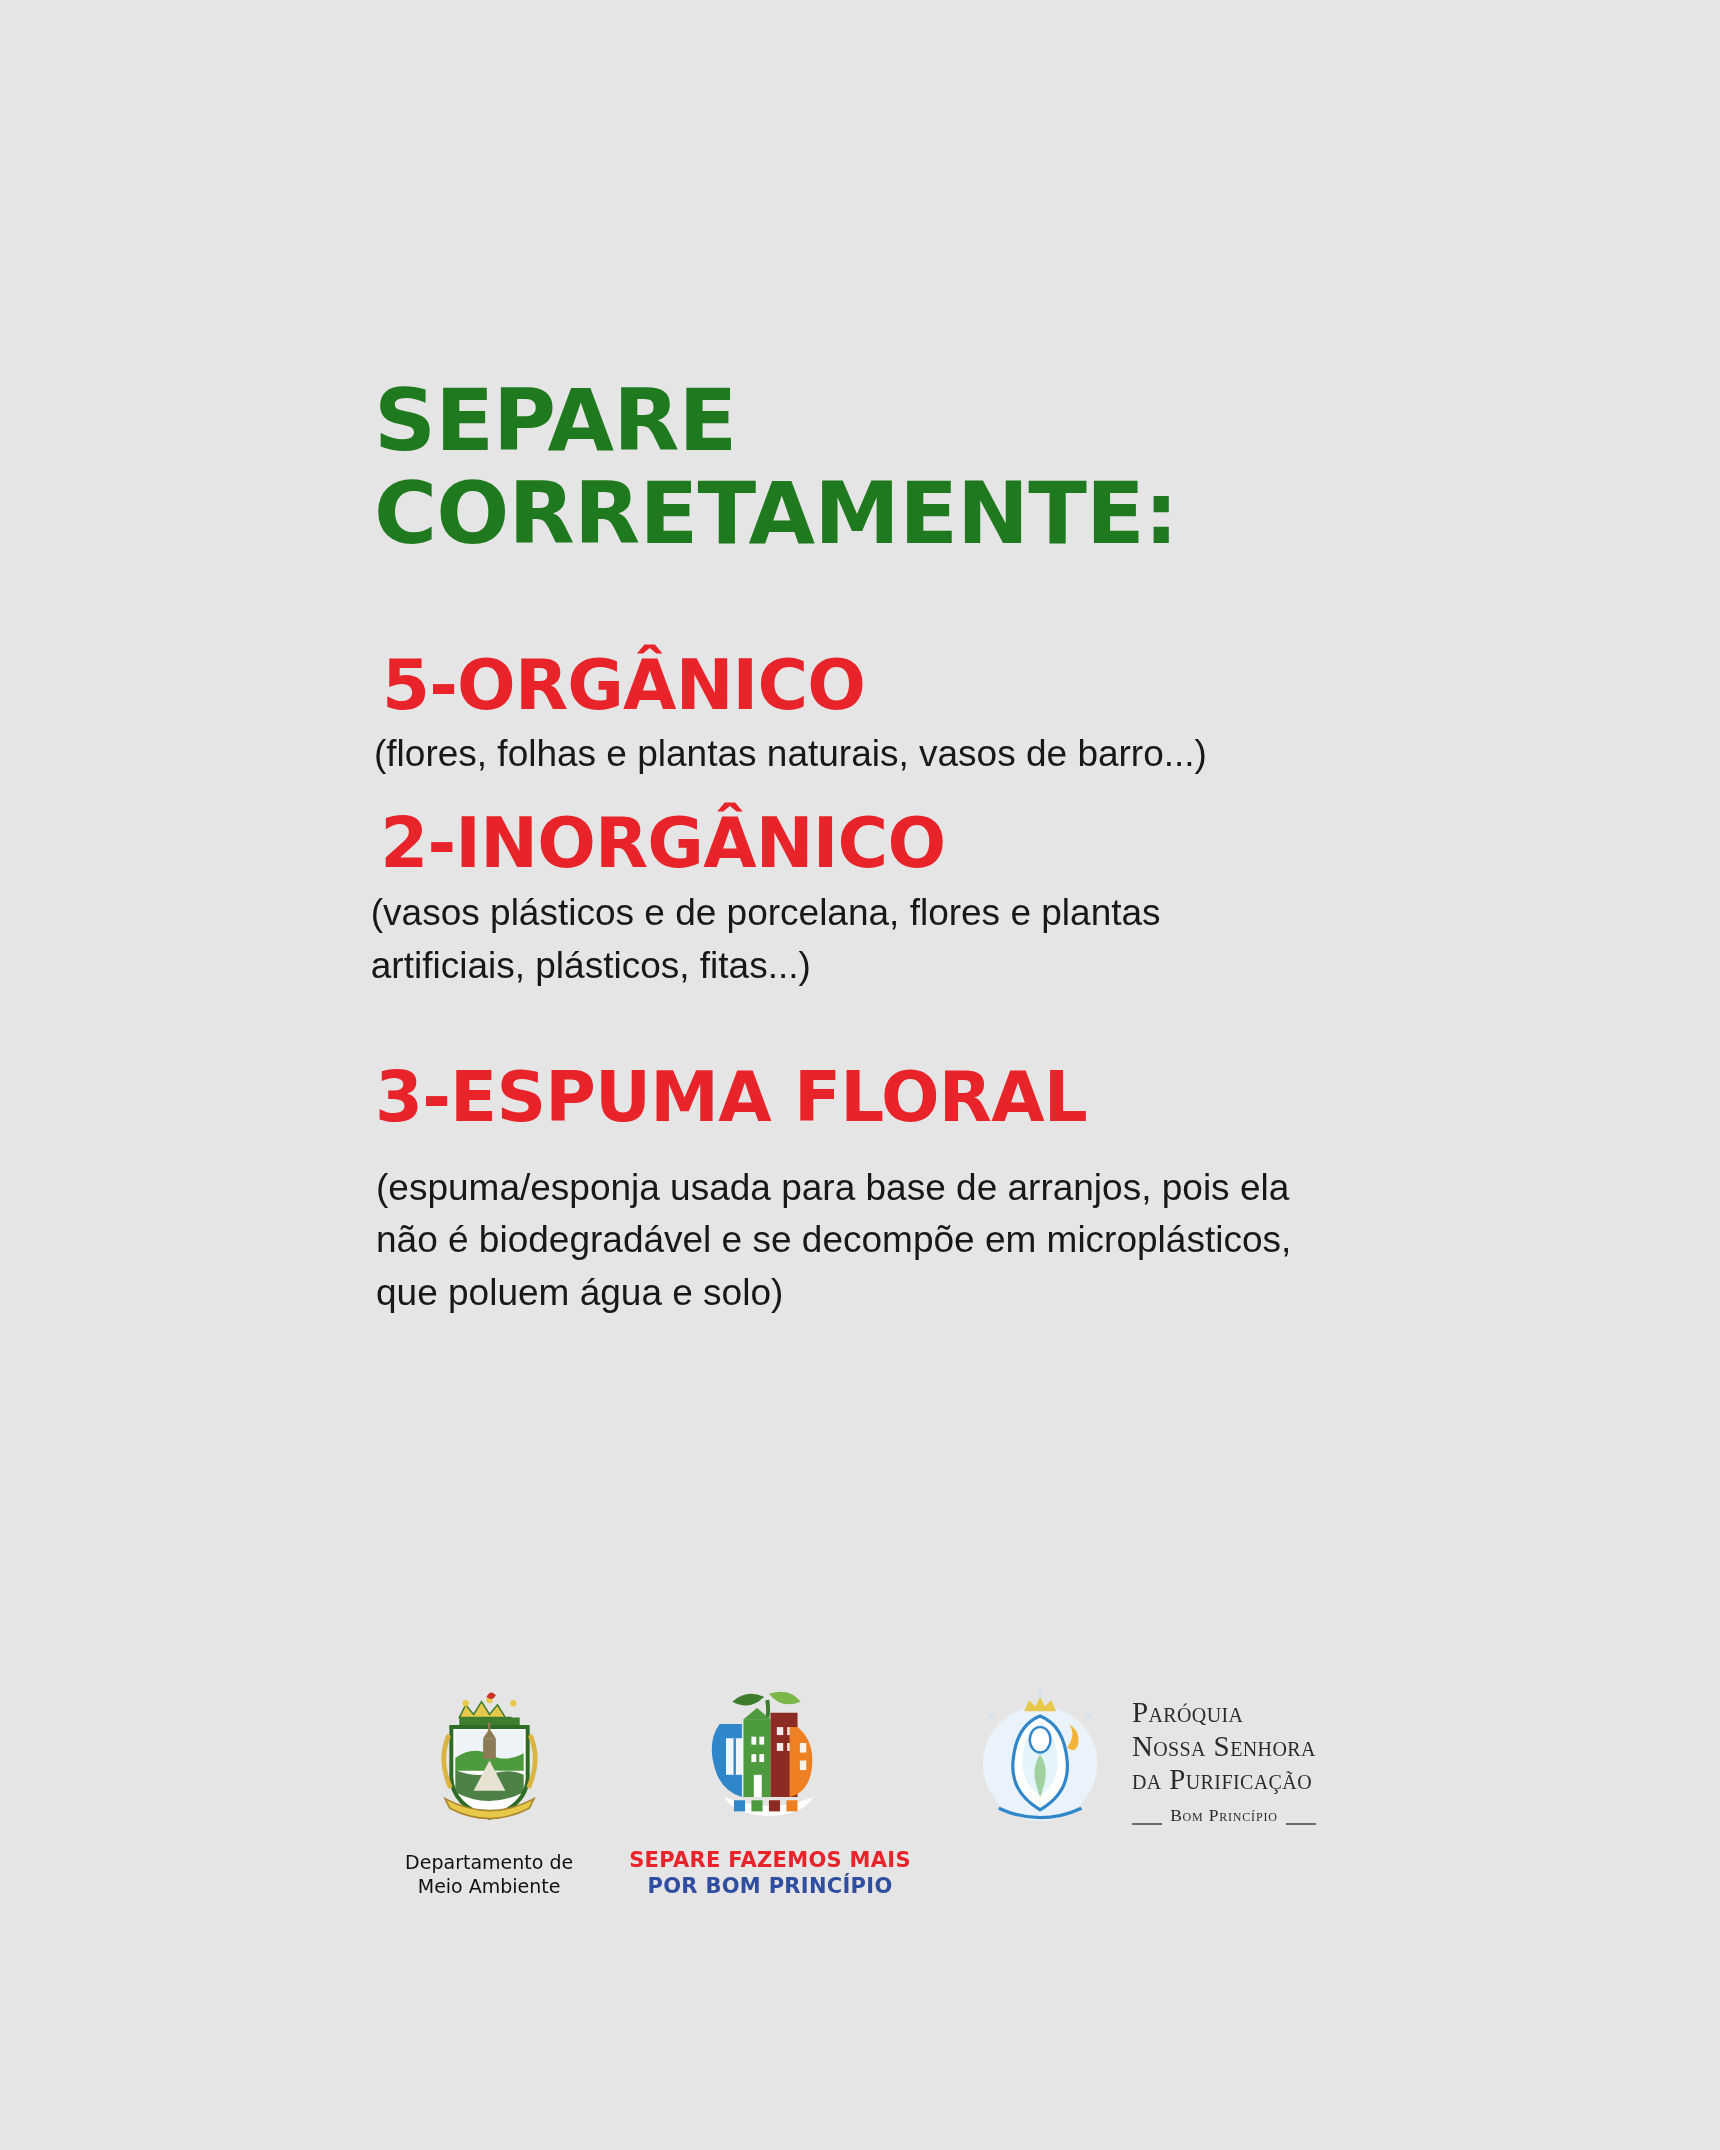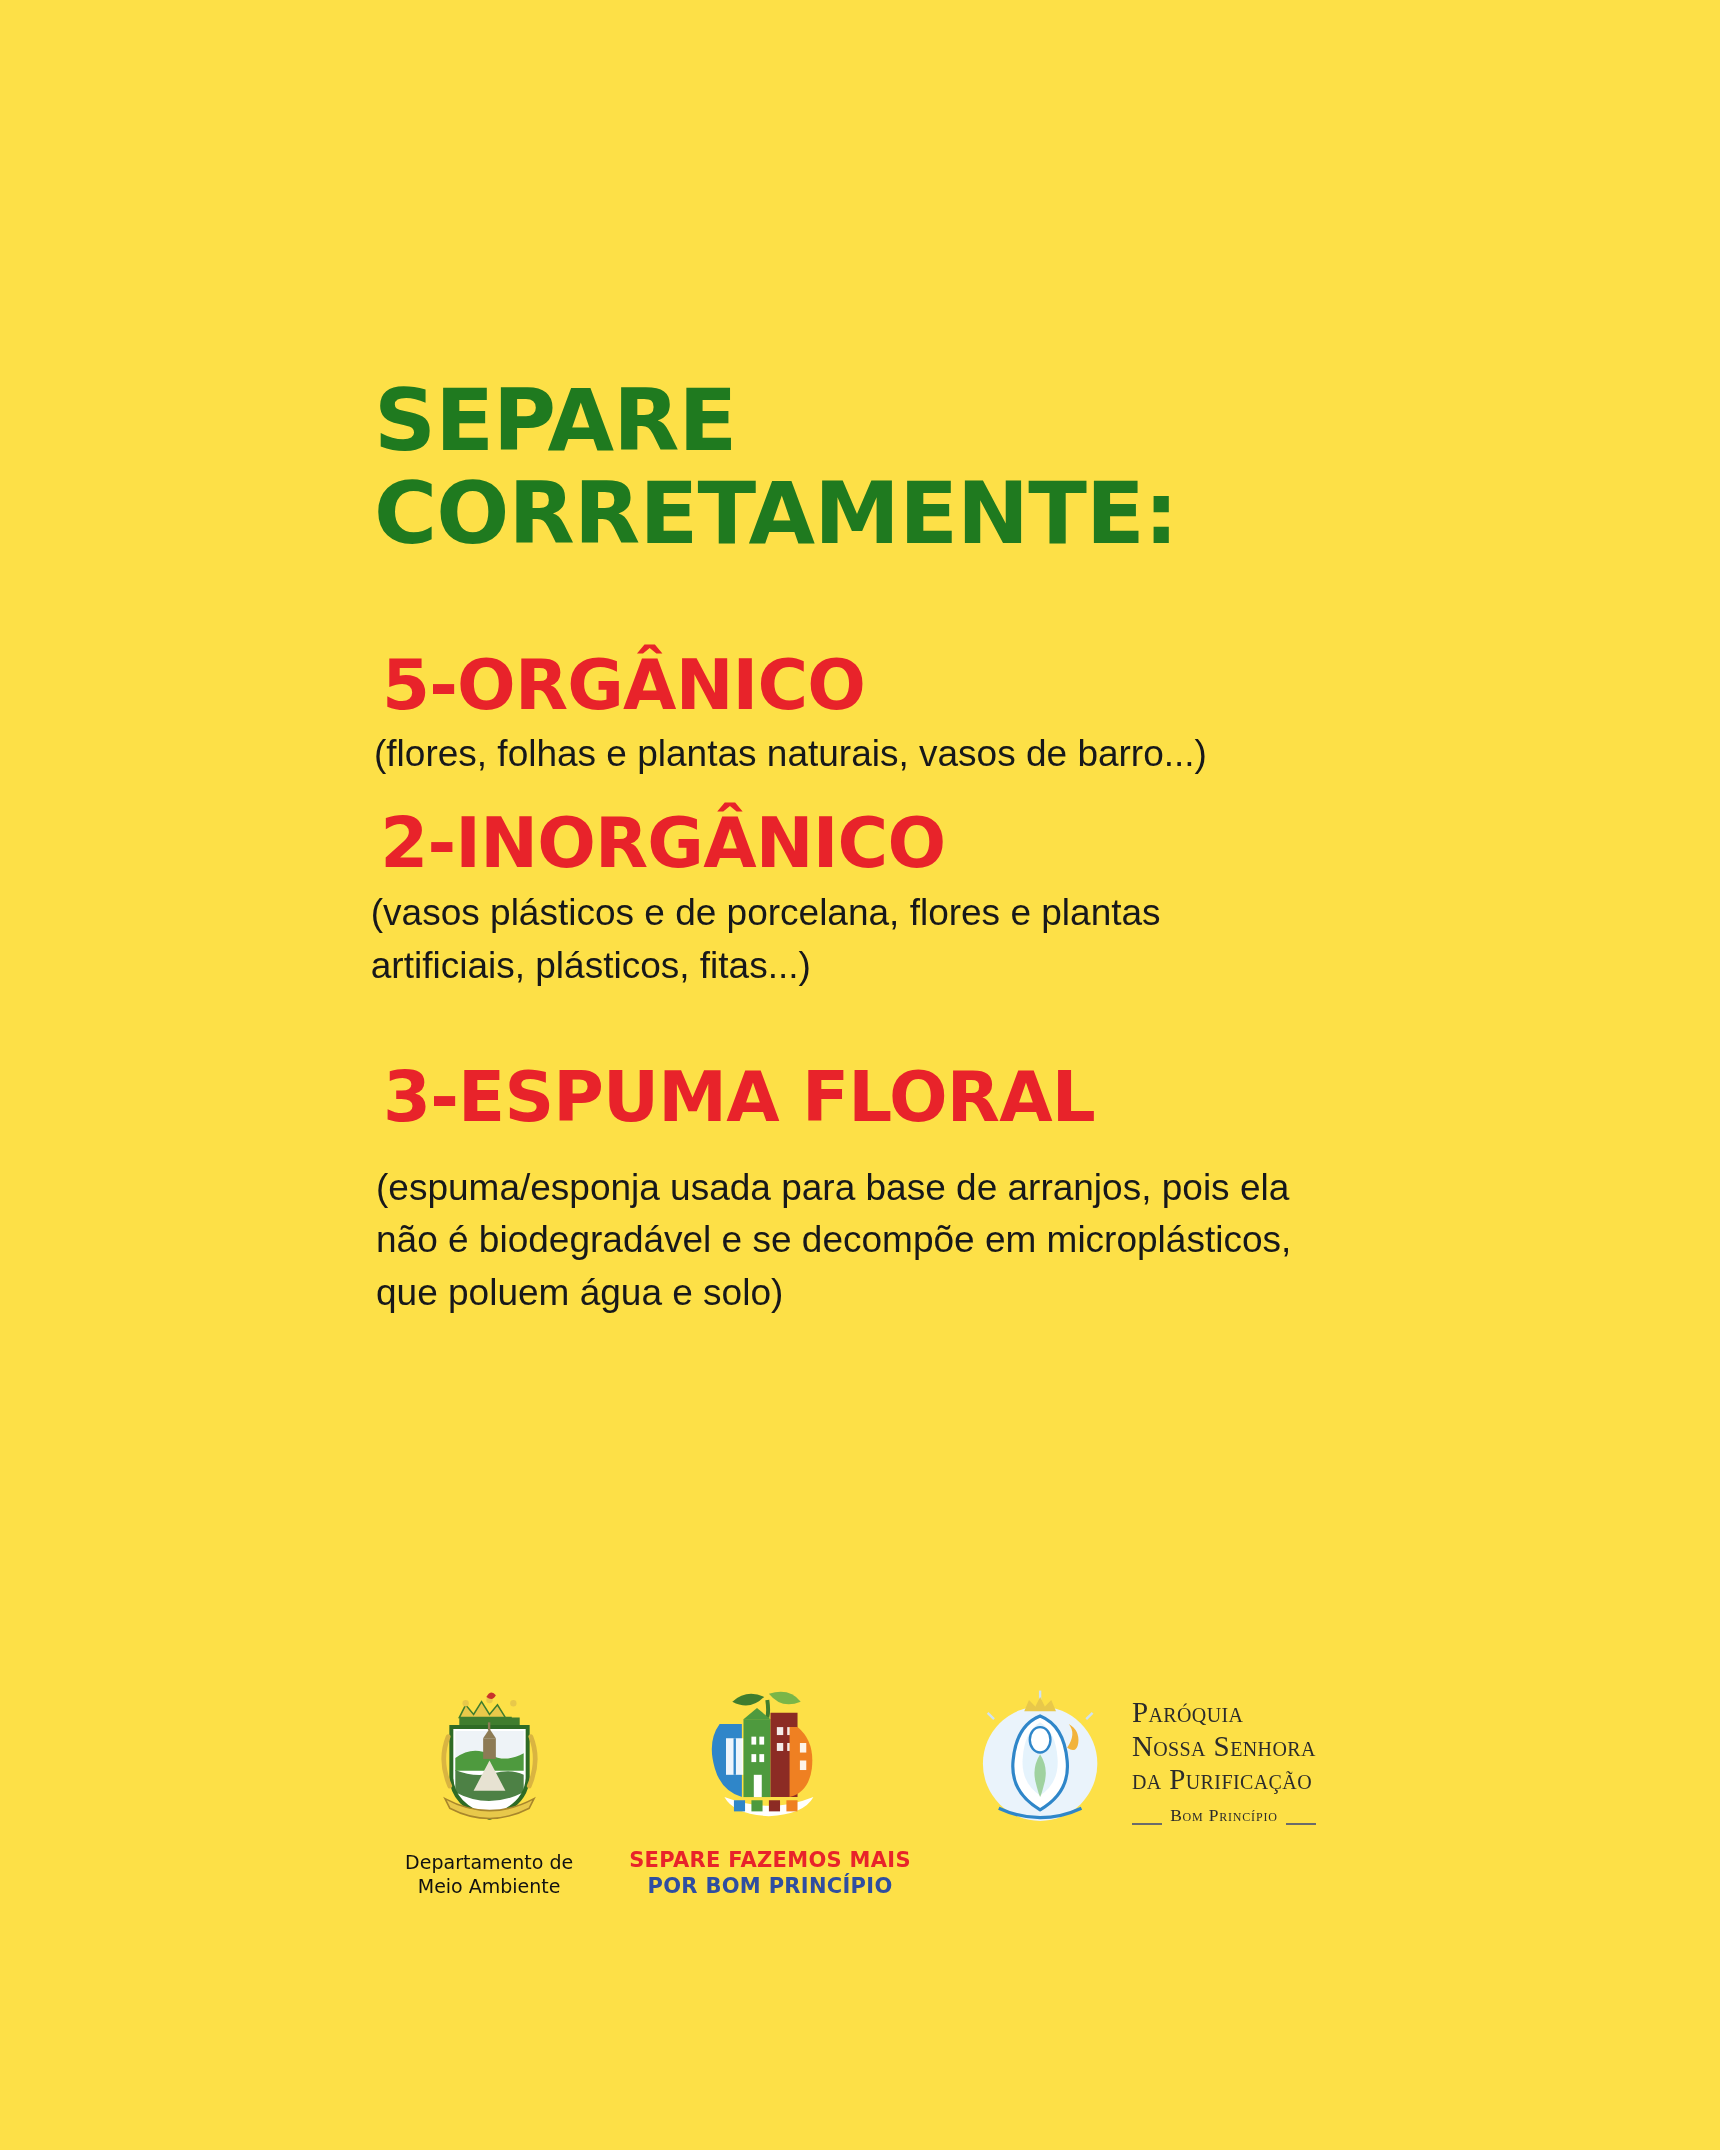--- a/index.html
+++ b/index.html
@@ -12,21 +12,21 @@
     height: 2151px;
     font-family: "Liberation Sans", sans-serif;
     color: #1a1a1a;
     position: relative;
     overflow: hidden;
   }
 
   .page {
     position: absolute;
     inset: 0;
-    background: #fde047;
+    background: #e5e5e5;
   }
 
   .content {
     position: absolute;
     left: 366px;
     top: 374px;
     width: 956px;
   }
 
   .headline {
@@ -64,21 +64,21 @@
     line-height: 1.42;
     margin: 0 0 0 8px;
     max-width: 940px;
     font-family: "Liberation Sans", sans-serif;
   }
 
   .item-2 .item-title { margin-left: 14.3px; }
   .item-2 .item-desc { margin-left: 4.8px; max-width: 892px; }
 
   .item-3 { margin-top: 38px; }
-  .item-3 .item-title { margin-left: 17px; }
+  .item-3 .item-title { margin-left: 9px; }
   .item-3 .item-desc { margin-left: 10px; margin-top: 25.5px; max-width: 940px; }
 
   .gap-1 { height: 17.5px; }
   .gap-2 { height: 22px; }
 
   
   .footer {
     position: absolute;
     left: 0;
     right: 0;

